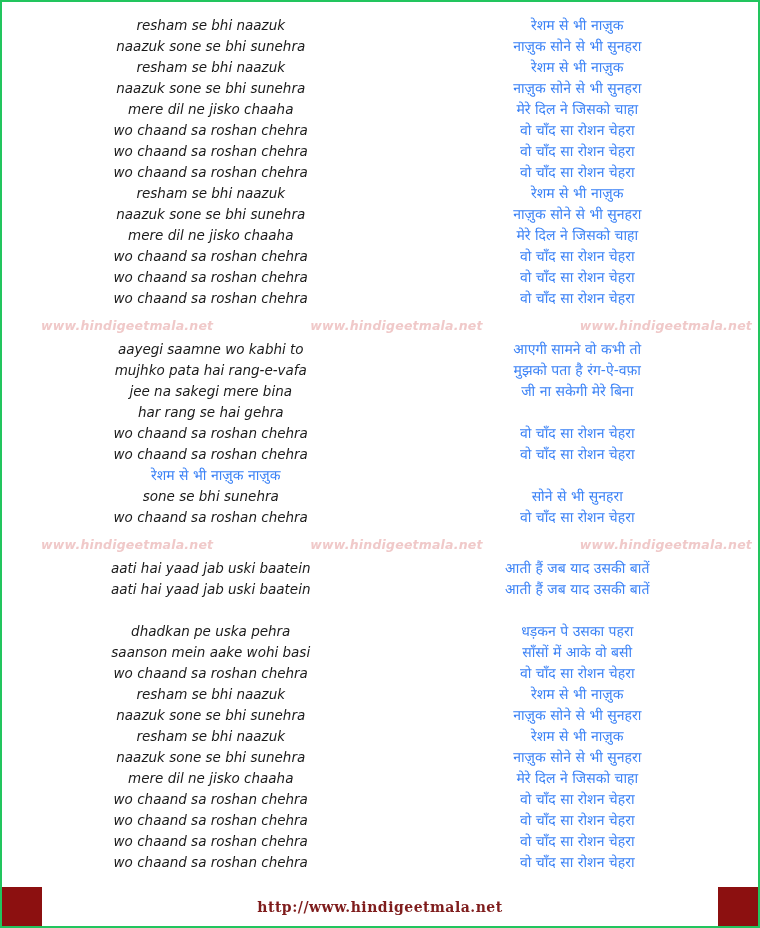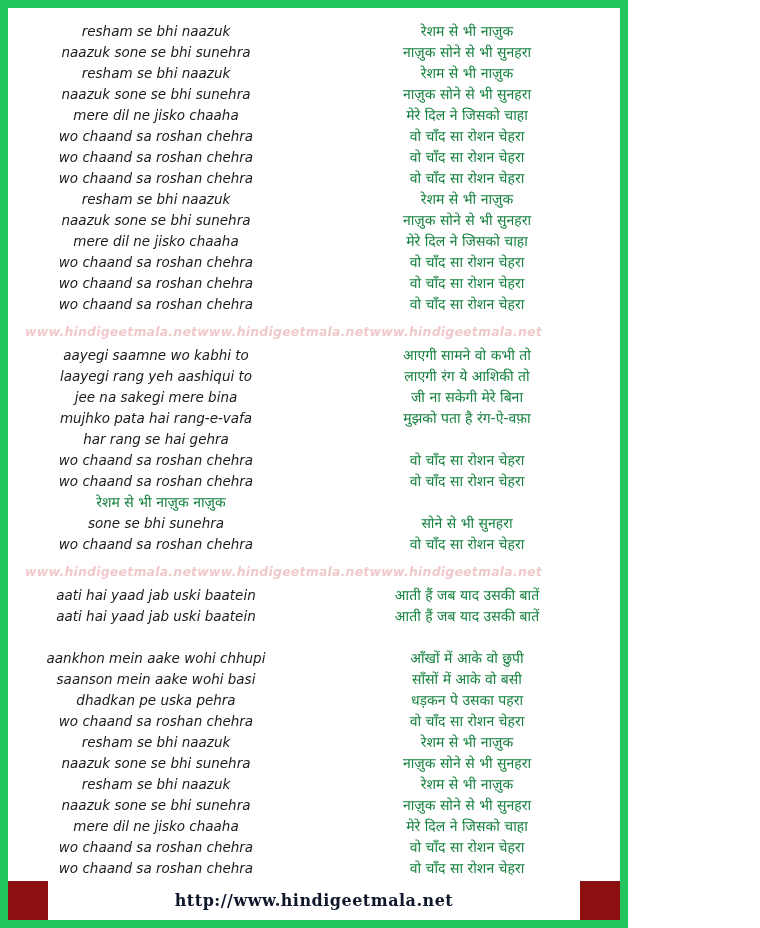--- a/index.html
+++ b/index.html
@@ -8,26 +8,27 @@
   }
   body {
     width: 760px;
     height: 928px;
     background: #ffffff;
     font-family: "Liberation Sans", sans-serif;
     overflow: hidden;
   }
   .page {
     position: relative;
-    width: 628px;
+    width: 760px;
     height: 928px;
     box-sizing: border-box;
-    border: 8px solid #22c55e;
+    border: 2px solid #22c55e;
     background: #ffffff;
     overflow: hidden;
+    padding-left: 33px;
   }
   .lyrics-area {
     position: relative;
     padding: 12px 0 0 0;
     height: 880px;
     box-sizing: border-box;
   }
   .stanza {
     position: relative;
   }
@@ -46,34 +47,33 @@
     color: #1a1a1a;
     white-space: nowrap;
     padding-right: 10px;
     box-sizing: border-box;
   }
   .col-deva {
     width: 50%;
     text-align: center;
     font-family: "DejaVu Sans", sans-serif;
     font-size: 14px;
-    color: #15803d;
+    color: #3b82f6;
     white-space: nowrap;
     padding-left: 0px;
     box-sizing: border-box;
   }
   .watermark-row {
     position: relative;
     height: 26px;
     display: flex;
     align-items: center;
-    justify-content: flex-start;
+    justify-content: space-between;
     padding: 0 6px;
     box-sizing: border-box;
-    margin-left: 11px;
   }
   .wm {
     font-family: "DejaVu Sans", sans-serif;
     font-size: 12.5px;
     font-weight: bold;
     font-style: italic;
     color: #f0c9c9;
     letter-spacing: 0.2px;
     white-space: nowrap;
   }
@@ -96,22 +96,22 @@
     width: 100%;
     height: 100%;
     display: flex;
     align-items: center;
     justify-content: center;
     margin: 0 40px;
   }
   .footer-link {
     font-family: "DejaVu Serif", serif;
     font-weight: bold;
-    font-size: 16px;
-    color: #0f172a;
+    font-size: 14px;
+    color: #7f1d1d;
     text-decoration: none;
     letter-spacing: 0.5px;
   }
 </style>
 </head>
 <body>
 
 <div class="page">
 
   <div class="lyrics-area">
@@ -182,32 +182,28 @@
       <span class="wm">www.hindigeetmala.net</span>
       <span class="wm">www.hindigeetmala.net</span>
     </div>
 
     <div class="stanza">
       <div class="line">
         <div class="col-latin">aayegi saamne wo kabhi to</div>
         <div class="col-deva">आएगी सामने वो कभी तो</div>
       </div>
       <div class="line">
-        <div class="col-latin">laayegi rang yeh aashiqui to</div>
-        <div class="col-deva">लाएगी रंग ये आशिकी तो</div>
+        <div class="col-latin">mujhko pata hai rang-e-vafa</div>
+        <div class="col-deva">मुझको पता है रंग-ऐ-वफ़ा</div>
       </div>
       <div class="line">
         <div class="col-latin">jee na sakegi mere bina</div>
         <div class="col-deva">जी ना सकेगी मेरे बिना</div>
       </div>
       <div class="line">
-        <div class="col-latin">mujhko pata hai rang-e-vafa</div>
-        <div class="col-deva">मुझको पता है रंग-ऐ-वफ़ा</div>
-      </div>
-      <div class="line">
         <div class="col-latin">har rang se hai gehra</div>
       </div>
       <div class="line">
         <div class="col-latin">wo chaand sa roshan chehra</div>
         <div class="col-deva">वो चाँद सा रोशन चेहरा</div>
       </div>
       <div class="line">
         <div class="col-latin">wo chaand sa roshan chehra</div>
         <div class="col-deva">वो चाँद सा रोशन चेहरा</div>
       </div>
@@ -237,30 +233,26 @@
         <div class="col-latin">aati hai yaad jab uski baatein</div>
         <div class="col-deva">आती हैं जब याद उसकी बातें</div>
       </div>
       <div class="line">
         <div class="col-latin">aati hai yaad jab uski baatein</div>
         <div class="col-deva">आती हैं जब याद उसकी बातें</div>
       </div>
       <div class="line">
       </div>
       <div class="line">
-        <div class="col-latin">aankhon mein aake wohi chhupi</div>
-        <div class="col-deva">आँखों में आके वो छुपी</div>
+        <div class="col-latin">dhadkan pe uska pehra</div>
+        <div class="col-deva">धड़कन पे उसका पहरा</div>
       </div>
       <div class="line">
         <div class="col-latin">saanson mein aake wohi basi</div>
         <div class="col-deva">साँसों में आके वो बसी</div>
-      </div>
-      <div class="line">
-        <div class="col-latin">dhadkan pe uska pehra</div>
-        <div class="col-deva">धड़कन पे उसका पहरा</div>
       </div>
       <div class="line">
         <div class="col-latin">wo chaand sa roshan chehra</div>
         <div class="col-deva">वो चाँद सा रोशन चेहरा</div>
       </div>
       <div class="line">
         <div class="col-latin">resham se bhi naazuk</div>
         <div class="col-deva">रेशम से भी नाज़ुक</div>
       </div>
       <div class="line">

